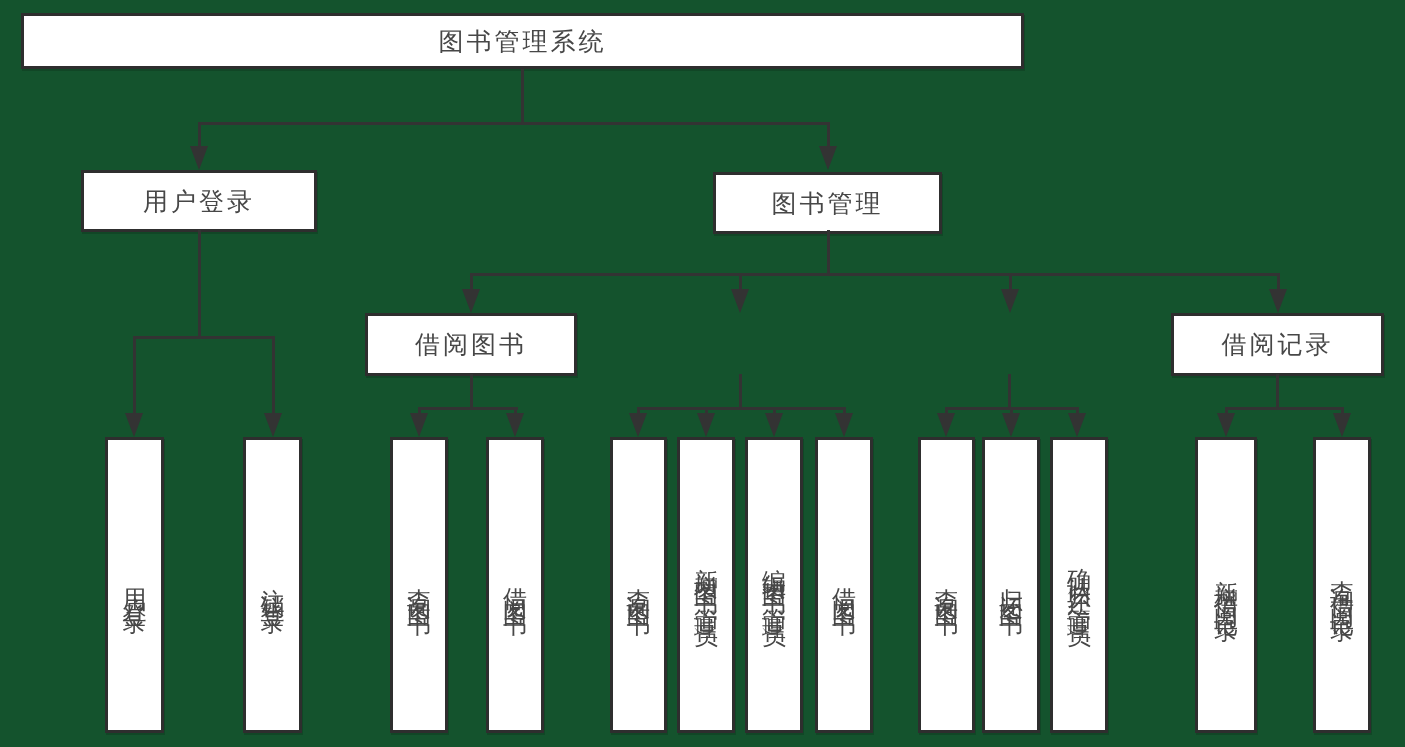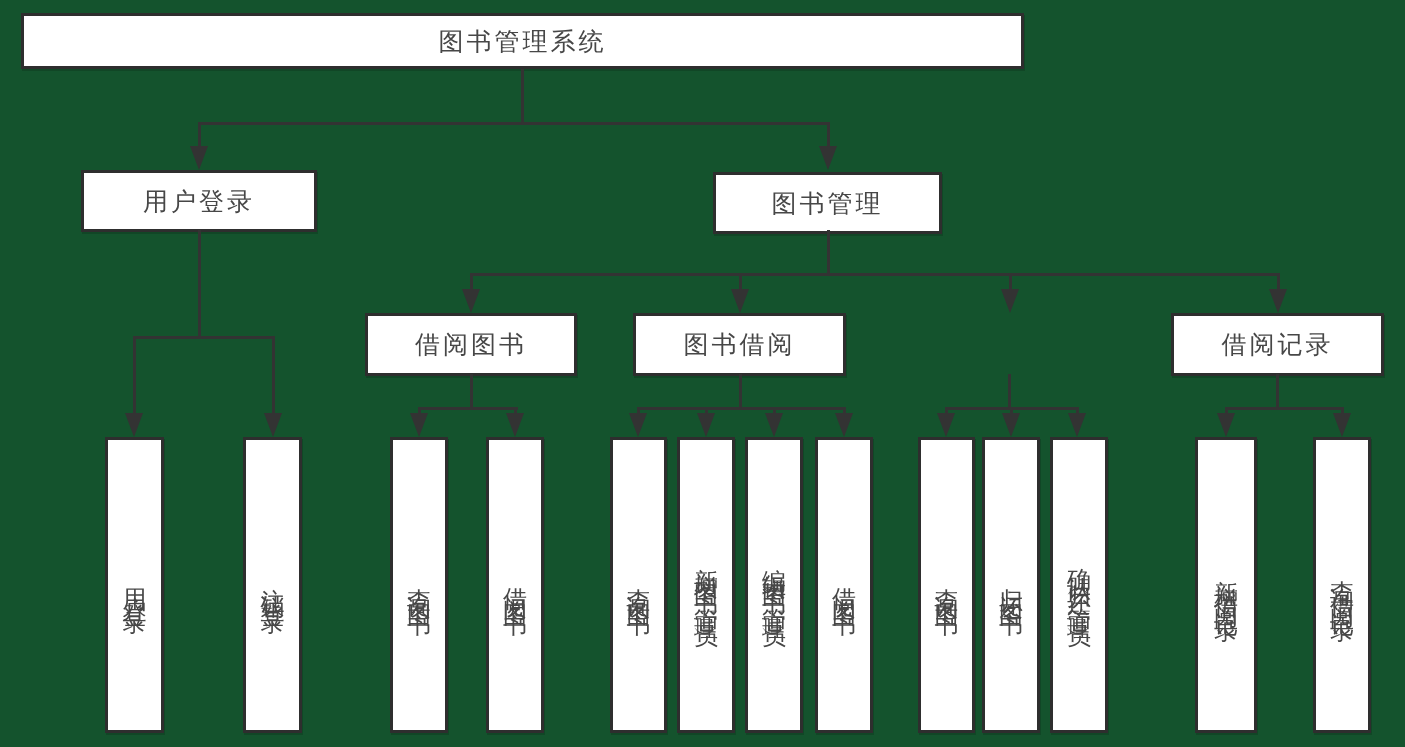--- a/index.html
+++ b/index.html
@@ -80,23 +80,20 @@
   <div class="vline" style="left:739px;top:273px;width:3px;height:20px;"></div>
   <div class="arrow" style="left:731px;top:289px;"></div>
   <div class="vline" style="left:1009px;top:273px;width:3px;height:20px;"></div>
   <div class="arrow" style="left:1001px;top:289px;"></div>
   <div class="vline" style="left:1277px;top:273px;width:3px;height:20px;"></div>
   <div class="arrow" style="left:1269px;top:289px;"></div>
 
   <div class="node" style="left:365px;top:313px;width:212px;height:63px;">
     <span>借阅图书</span>
   </div>
-  <div class="node" style="left:633px;top:313px;width:213px;height:63px;">
-    <span>图书借阅</span>
-  </div>
   <div class="node" style="left:1171px;top:313px;width:213px;height:63px;">
     <span>借阅记录</span>
   </div>
 
   <div class="vline" style="left:470px;top:374px;width:3px;height:36px;"></div>
   <div class="hline" style="left:418px;top:407px;width:100px;height:3px;"></div>
   <div class="vline" style="left:418px;top:407px;width:3px;height:12px;"></div>
   <div class="arrow" style="left:410px;top:413px;"></div>
   <div class="vline" style="left:514px;top:407px;width:3px;height:12px;"></div>
   <div class="arrow" style="left:506px;top:413px;"></div>

